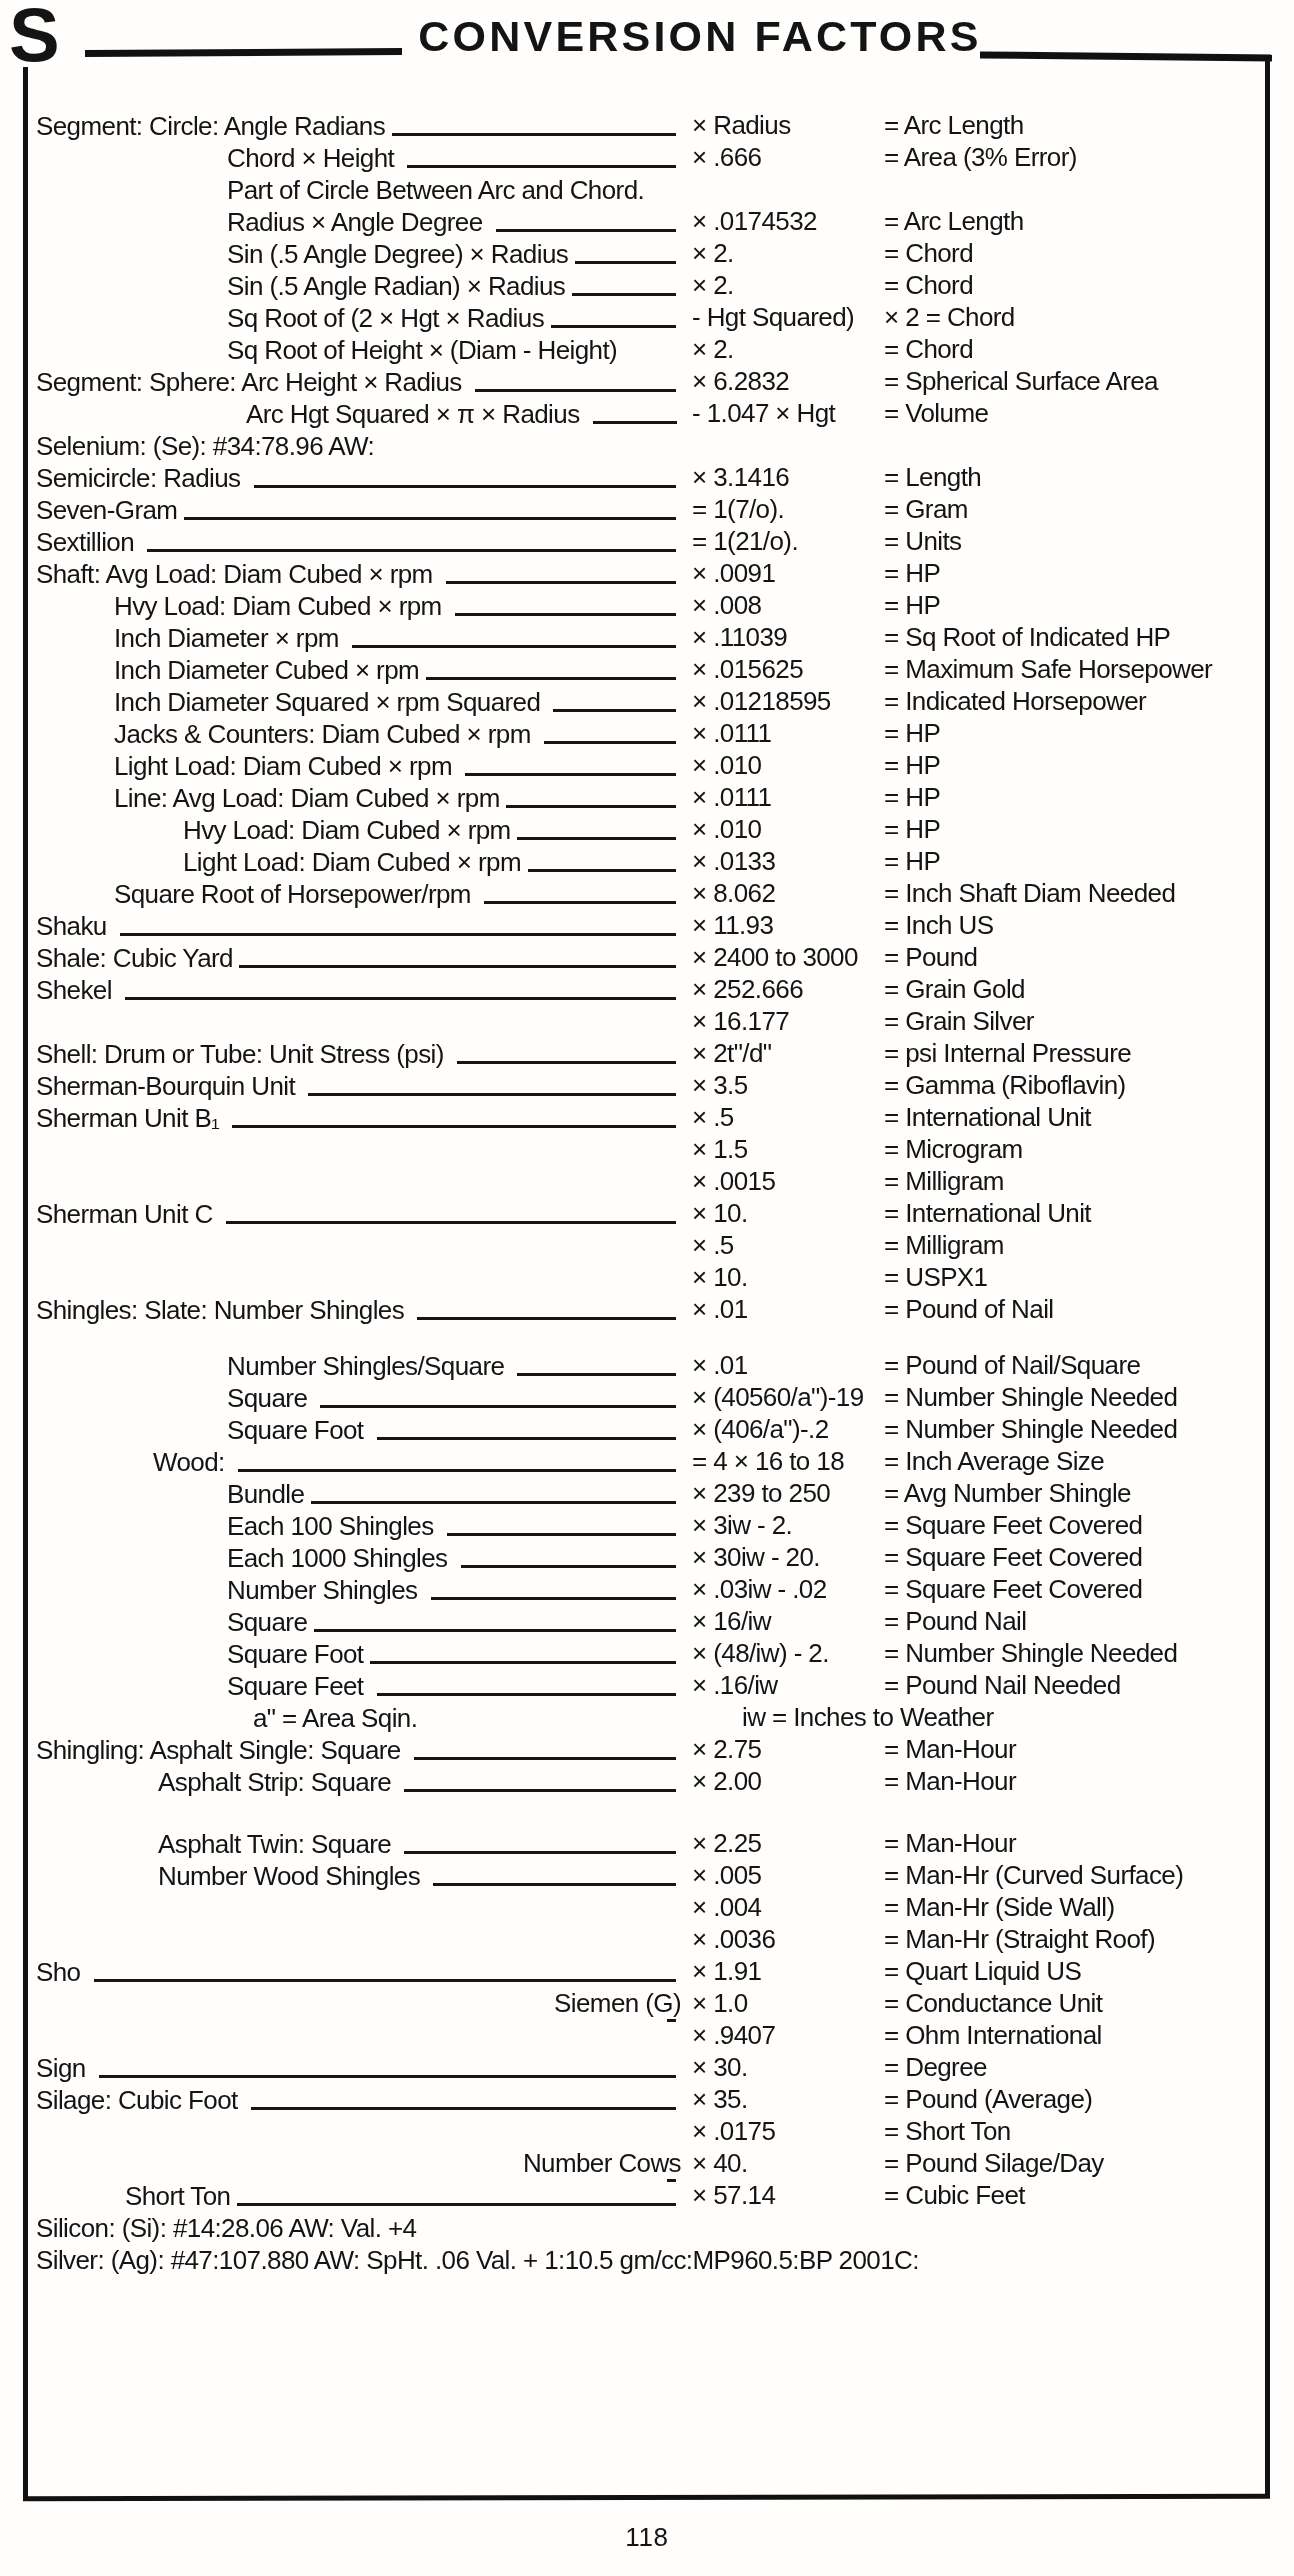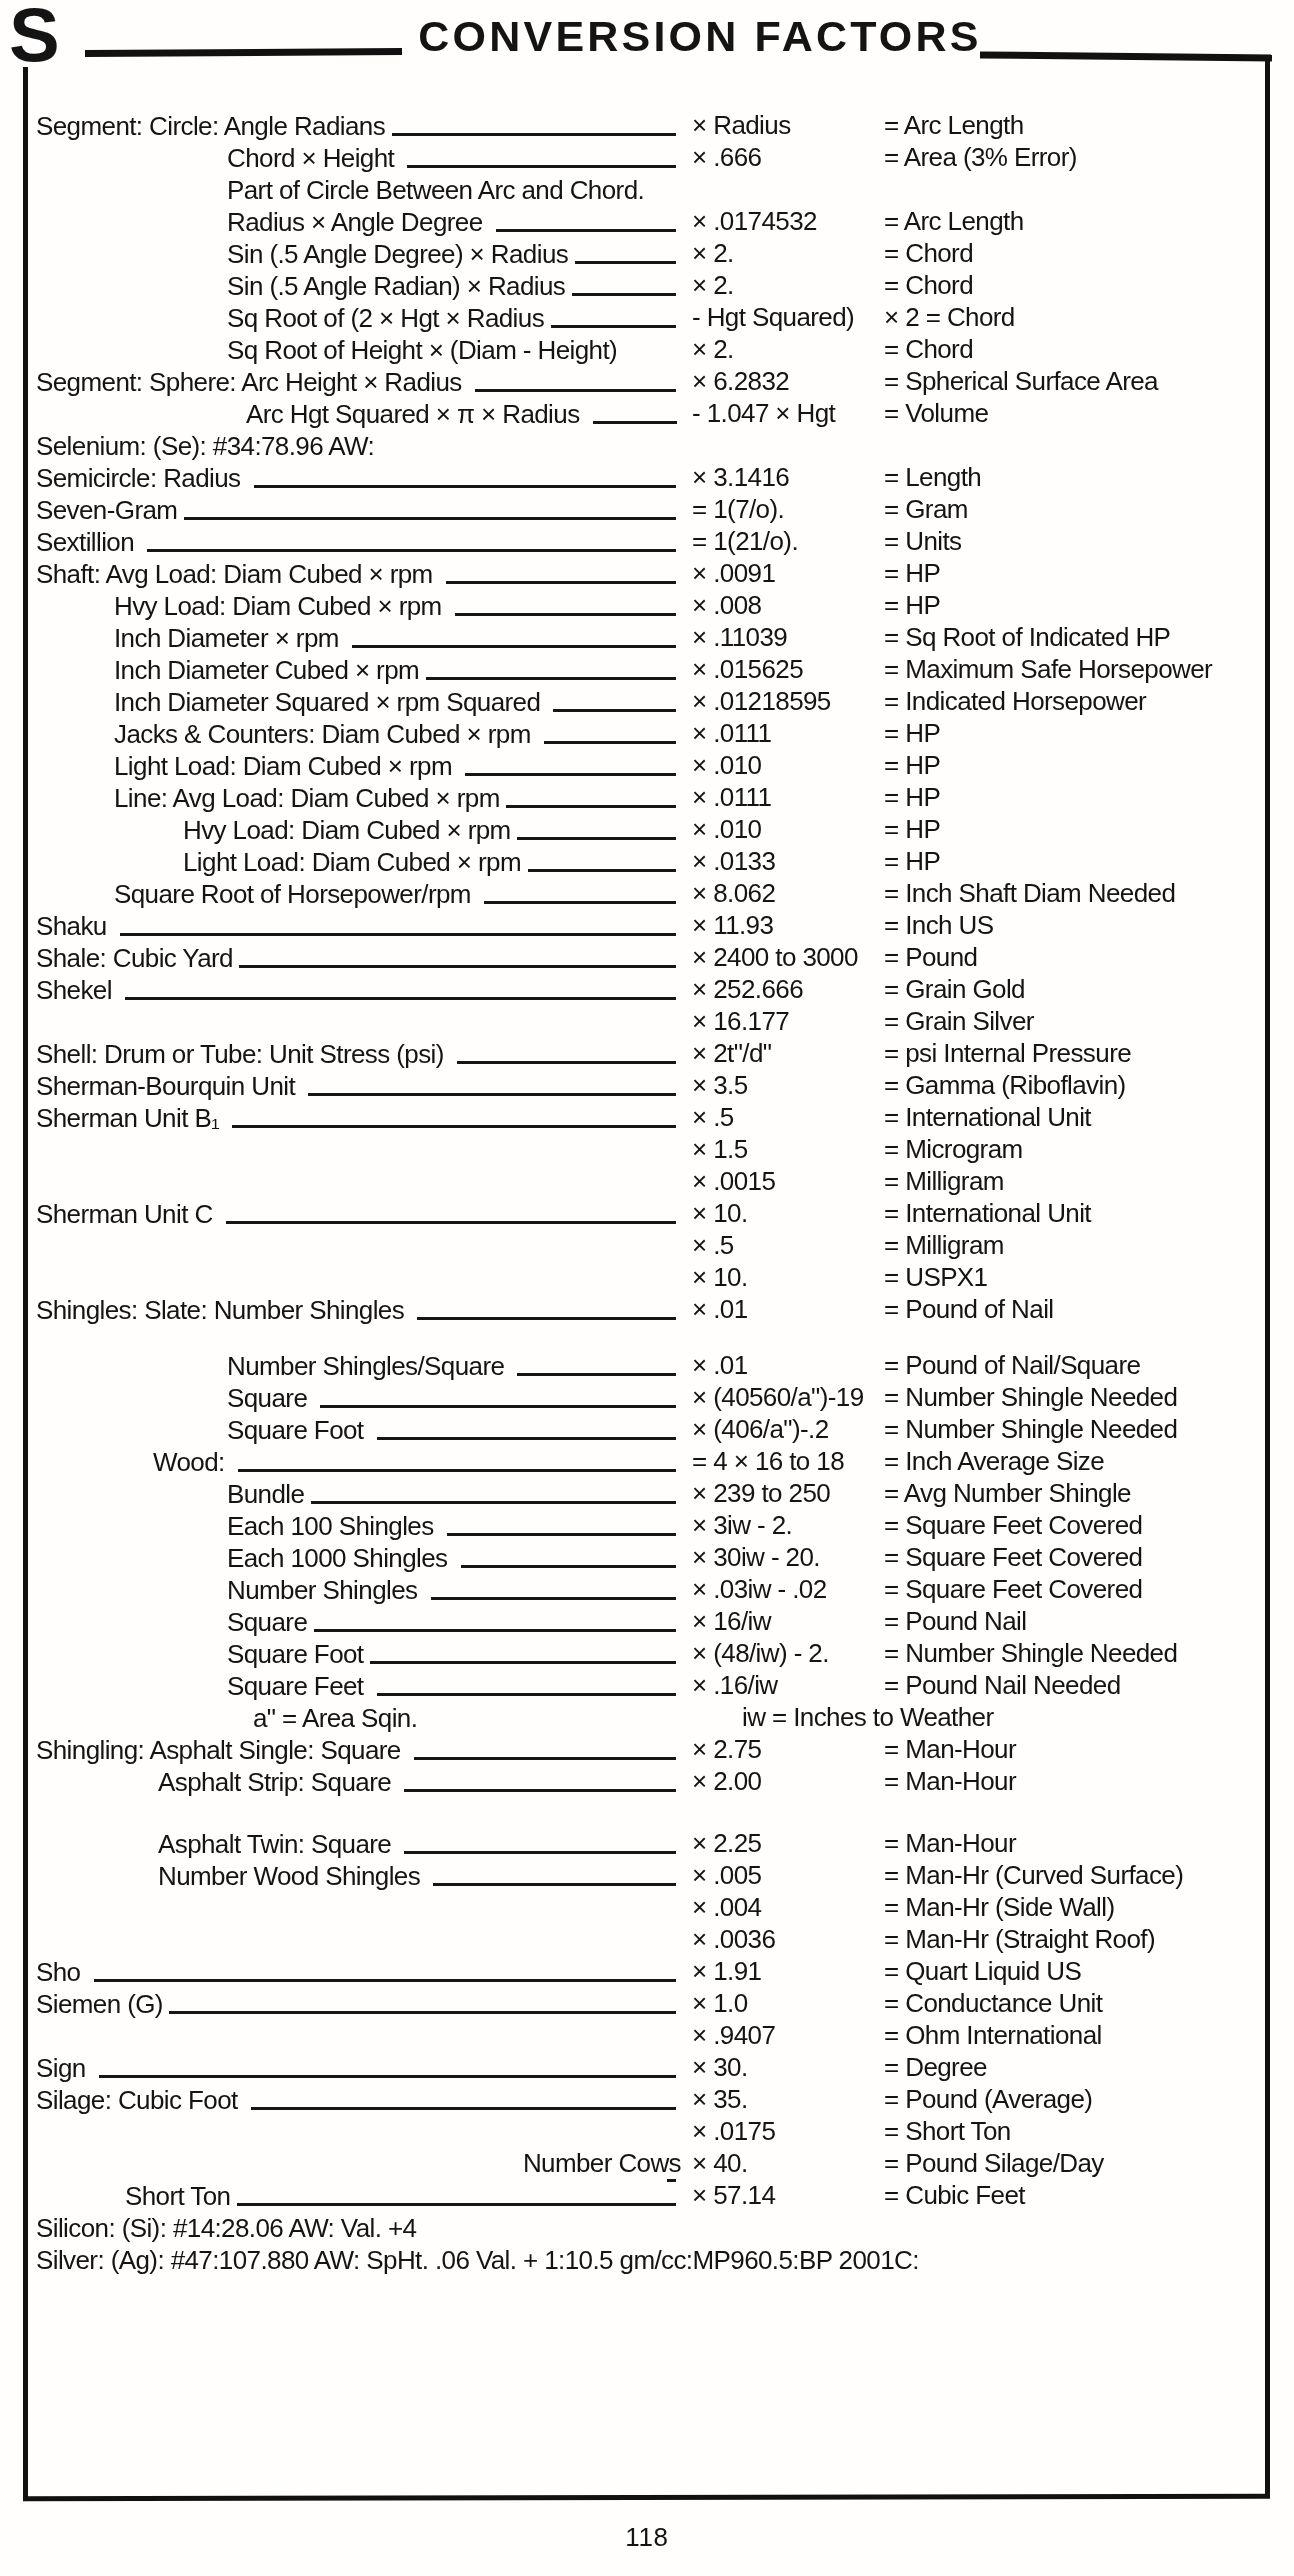--- a/index.html
+++ b/index.html
@@ -480,21 +480,21 @@
       </div>
       <div class="row" style="padding-left: 0px;">
         <div class="labelwrap" style="width: 645px;">
           <span class="label">Sho </span>
           <div class="leader"></div>
         </div>
         <span class="factor">× 1.91</span>
         <span class="result">= Quart Liquid US</span>
       </div>
       <div class="row" style="padding-left: 0px;">
-        <div class="labelwrap" style="width: 645px;">
+        <div class="labelwrap" style="width: 645px; flex-direction: column;">
           <span class="label">Siemen (G)</span>
           <div class="leader"></div>
         </div>
         <span class="factor">× 1.0</span>
         <span class="result">= Conductance Unit</span>
       </div>
       <div class="row" style="padding-left: 0px;">
         <div class="labelwrap" style="width: 645px;">
           <span class="label"></span>
         </div>

